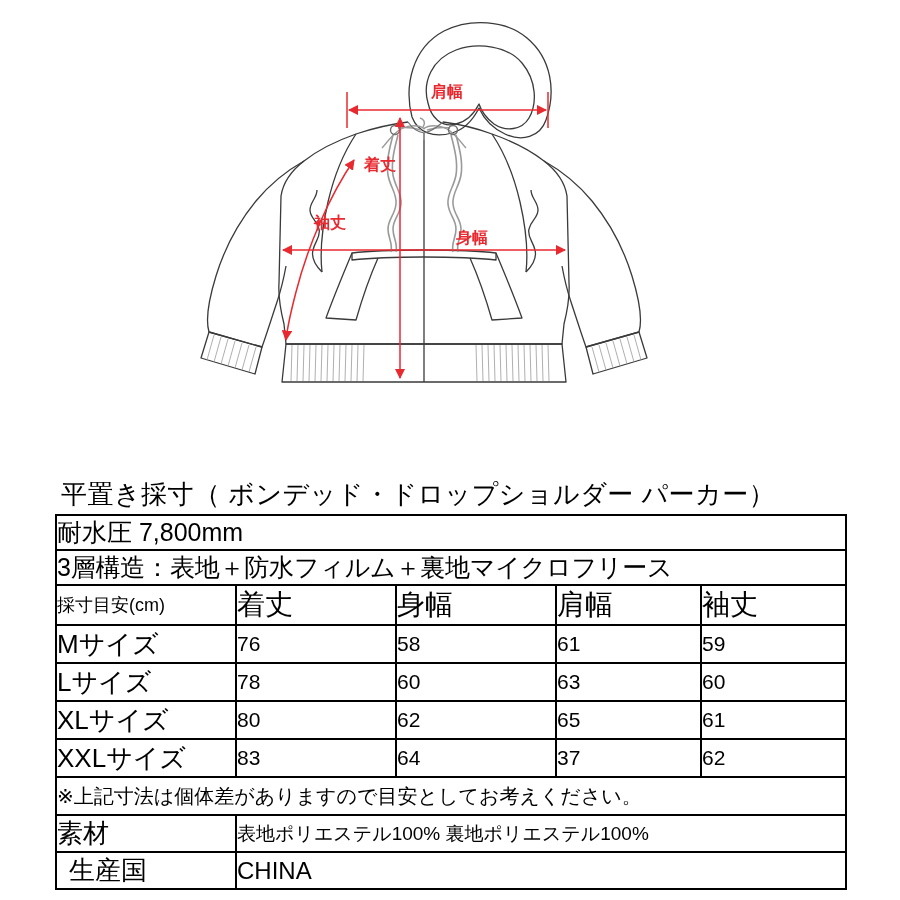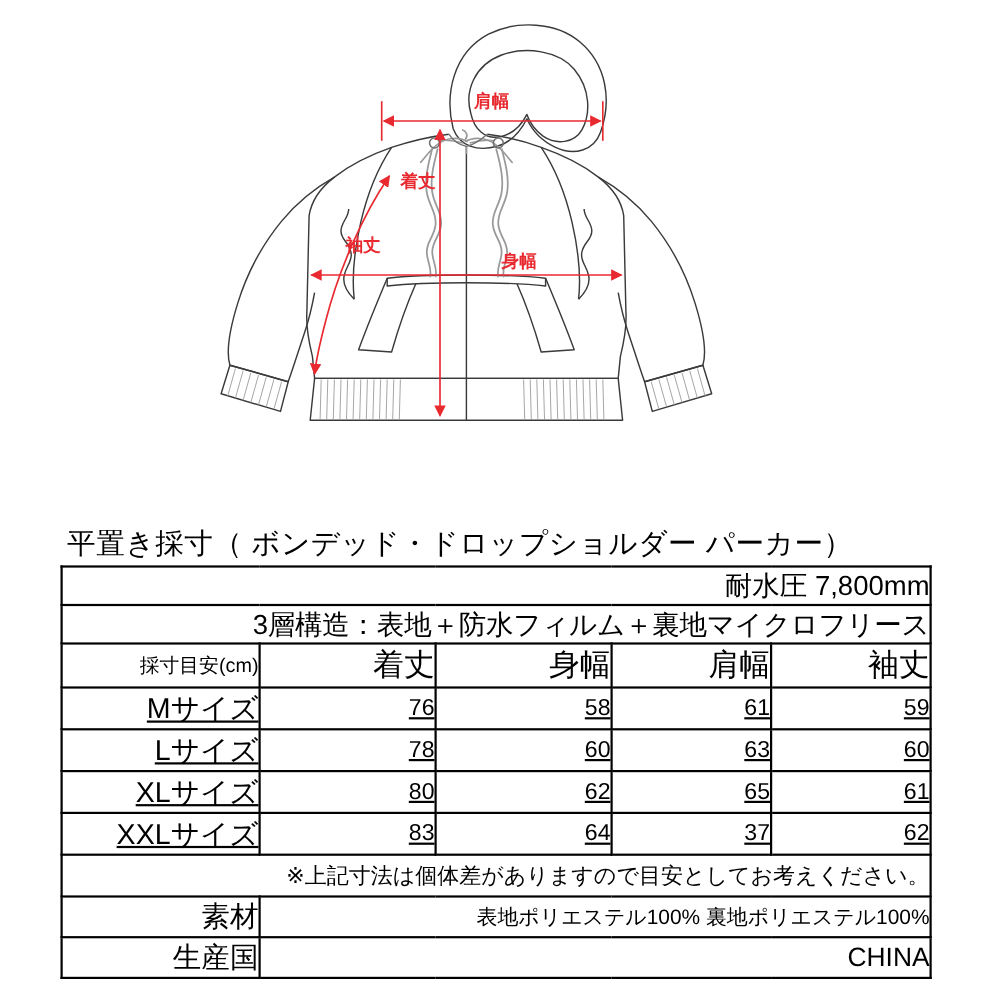--- a/index.html
+++ b/index.html
@@ -47,43 +47,43 @@
   }
 
   table.spec-table {
     border-collapse: collapse;
     width: 790px;
     table-layout: fixed;
     background: #fff;
   }
   table.spec-table td {
     border: 2px solid #000;
-    text-align: right;
+    text-align: left;
     vertical-align: middle;
     padding: 0;
     font-weight: 400;
   }
 
   .r-banner-1 { height: 32px; font-size: 25px; }
   .r-banner-2 { height: 34px; font-size: 25px; letter-spacing: -0.2px; }
 
   .r-head { height: 38px; }
   .r-head .hdr-first { font-size: 18px; }
   .r-head .hdr-col { font-size: 28px; }
 
-  .r-size { height: 38px; text-decoration: underline; }
+  .r-size { height: 38px; }
   .r-size .size-name { font-size: 26px; }
   .r-size .size-val { font-size: 21px; }
 
   .r-note { height: 38px; font-size: 20px; }
   .r-mat  { height: 33px; }
   .r-mat .mat-label { font-size: 26px; }
   .r-mat .mat-val { font-size: 19px; }
   .r-origin { height: 35px; }
-  .r-origin .origin-label { font-size: 26px; }
+  .r-origin .origin-label { font-size: 26px; padding-left: 12px; }
   .r-origin .origin-val { font-size: 24px; }
 
   .cell-inner {
     display: block;
     white-space: nowrap;
   }
 </style>
 </head>
 <body>
 

